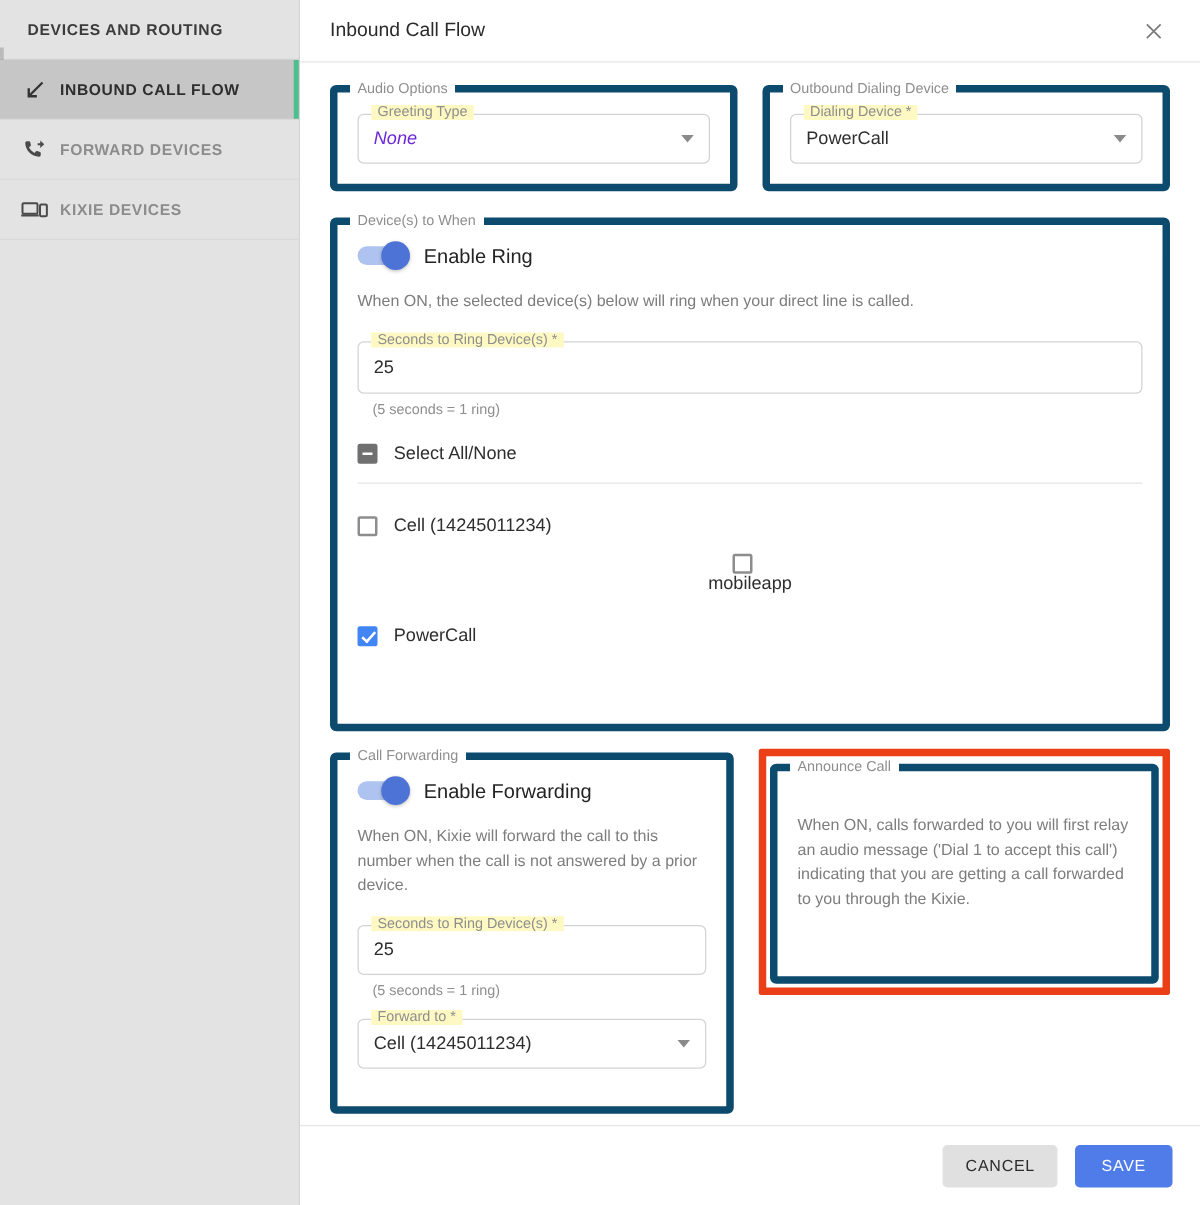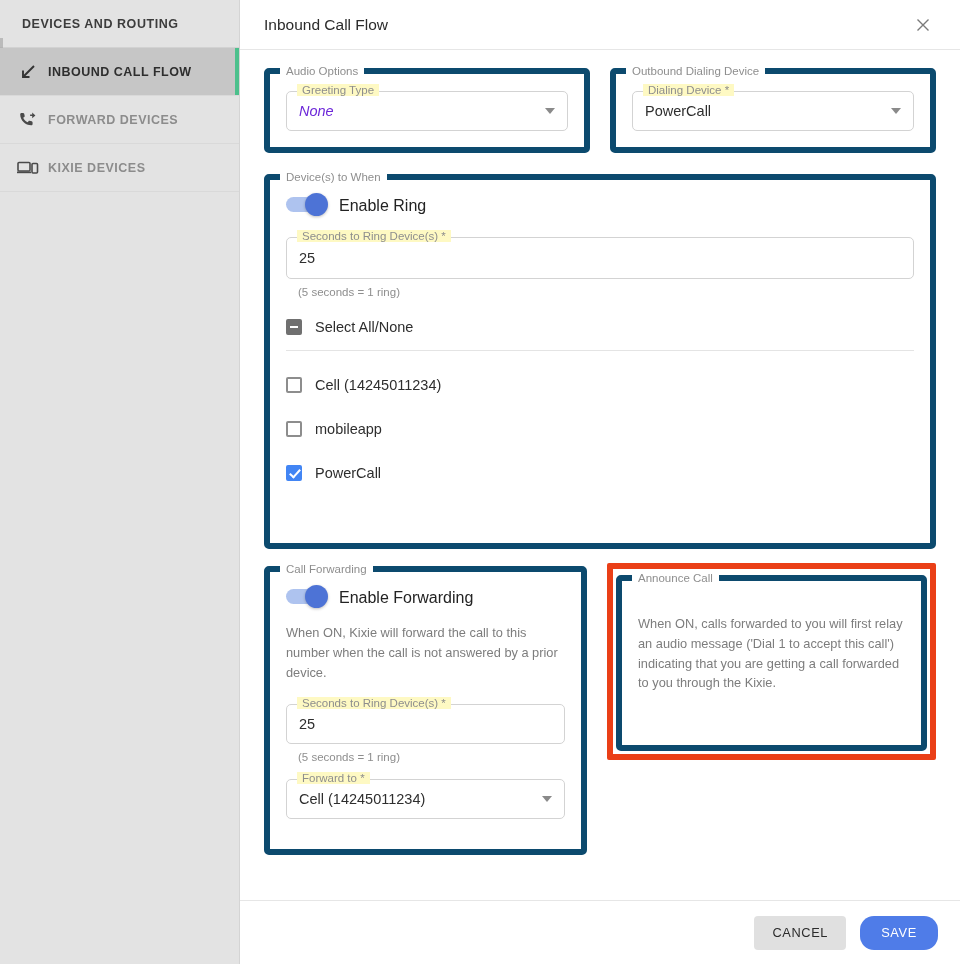--- a/index.html
+++ b/index.html
@@ -214,21 +214,21 @@
     min-width: 78px;
     padding: 0 18px;
     border: none;
     border-radius: 4px;
     font-family: inherit;
     font-size: 12.8px;
     letter-spacing: .6px;
     cursor: pointer;
   }
   .btn-cancel { background: #e0e0e0; color: #2b2b2b; }
-  .btn-save { background: #4f7ce8; color: #fff; border-radius: 14px; }
+  .btn-save { background: #4f7ce8; color: #fff; }
 </style>
 </head>
 <body>
 
 <div id="app">
 
   <aside class="sidebar">
     <div class="sidebar-scroll-hint"></div>
     <div class="sidebar-header">DEVICES AND ROUTING</div>
 
@@ -306,39 +306,40 @@
         <legend>Device(s) to When</legend>
         <div class="box-inner" style="padding:14px 16px 20px 16px;">
 
           <div class="toggle-row">
             <div class="toggle">
               <div class="knob"></div>
             </div>
             <div class="toggle-label">Enable Ring</div>
           </div>
 
+          <div class="desc">When ON, the selected device(s) below will ring when your direct line is called.</div>
 
           <div class="field" style="margin-top:22px;height:42px;">
             <span class="flabel">Seconds to Ring Device(s) *</span>
             <span class="fvalue">25</span>
           </div>
           <div class="hint">(5 seconds = 1 ring)</div>
 
           <div class="chk-row" style="margin-top:14px;">
             <span class="chk indeterminate"></span>
             <span class="chk-label">Select All/None</span>
           </div>
           <div class="list-divider"></div>
 
           <div class="chk-row" style="height:44px;">
             <span class="chk"></span>
             <span class="chk-label">Cell (14245011234)</span>
           </div>
 
-          <div class="chk-row" style="height:44px;">
+          <div class="chk-row" style="height:44px;flex-direction:column;">
             <span class="chk"></span>
             <span class="chk-label">mobileapp</span>
           </div>
 
           <div class="chk-row" style="height:44px;">
             <span class="chk checked"></span>
             <span class="chk-label">PowerCall</span>
           </div>
 
           <div style="height:28px;"></div>

